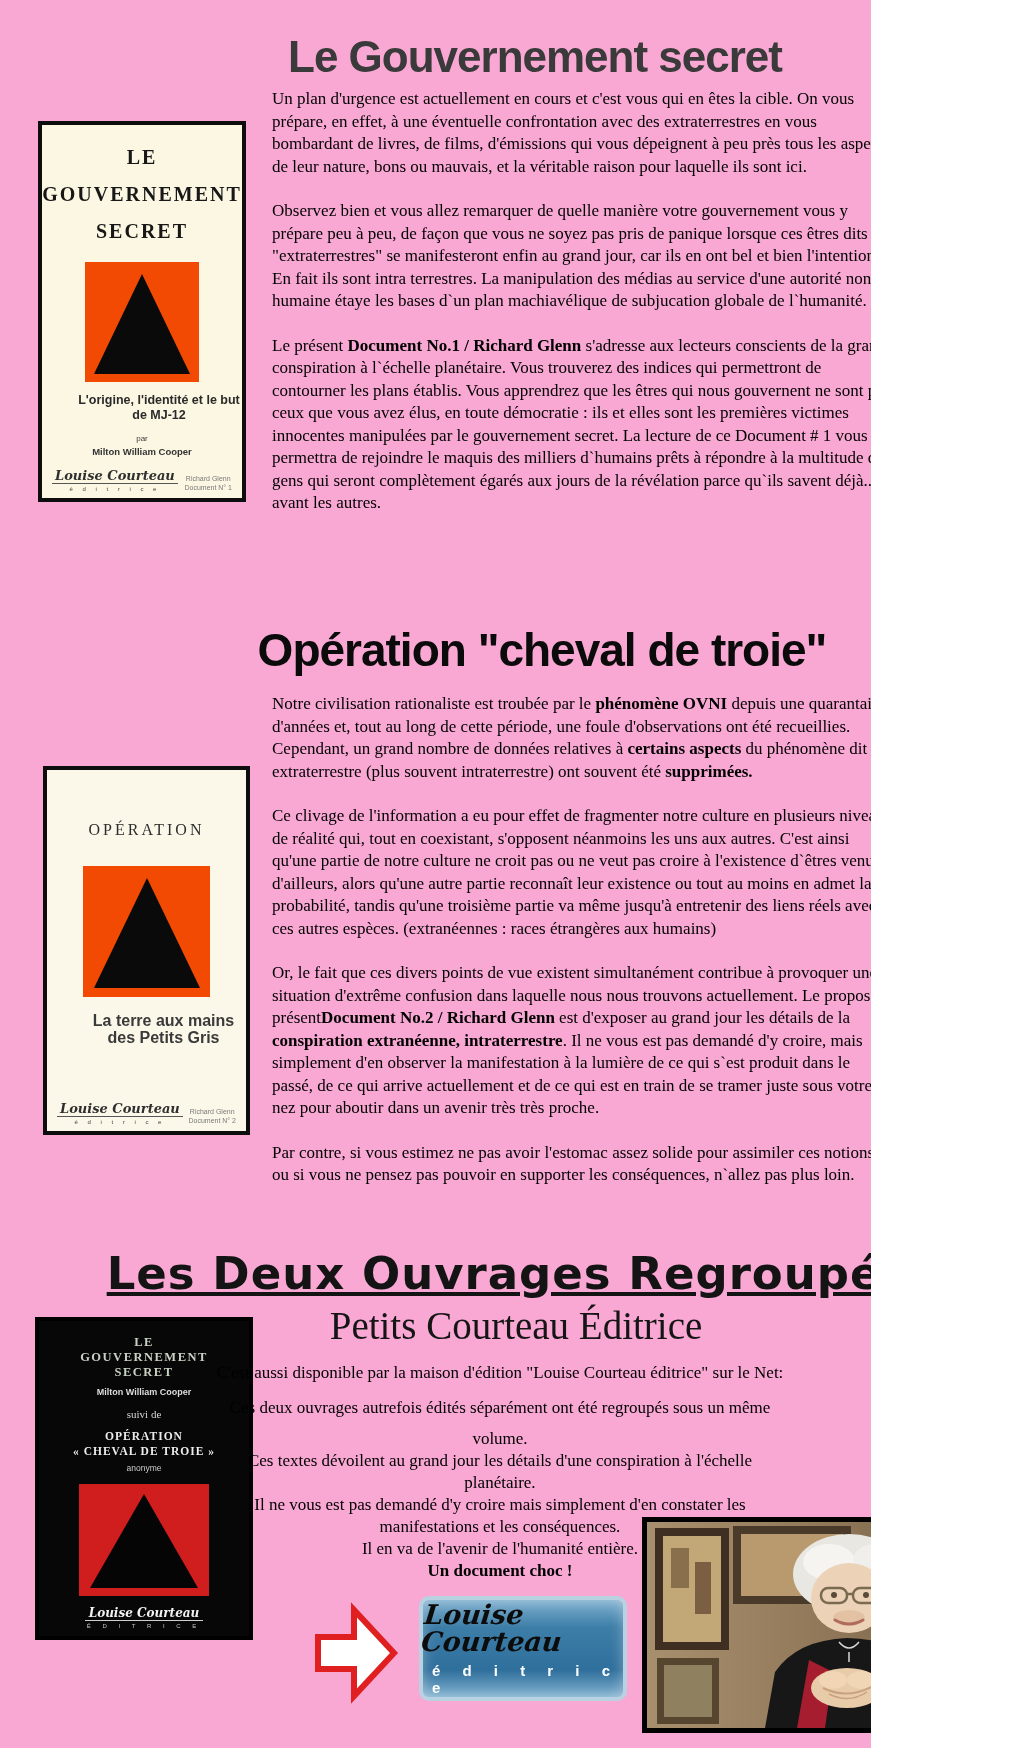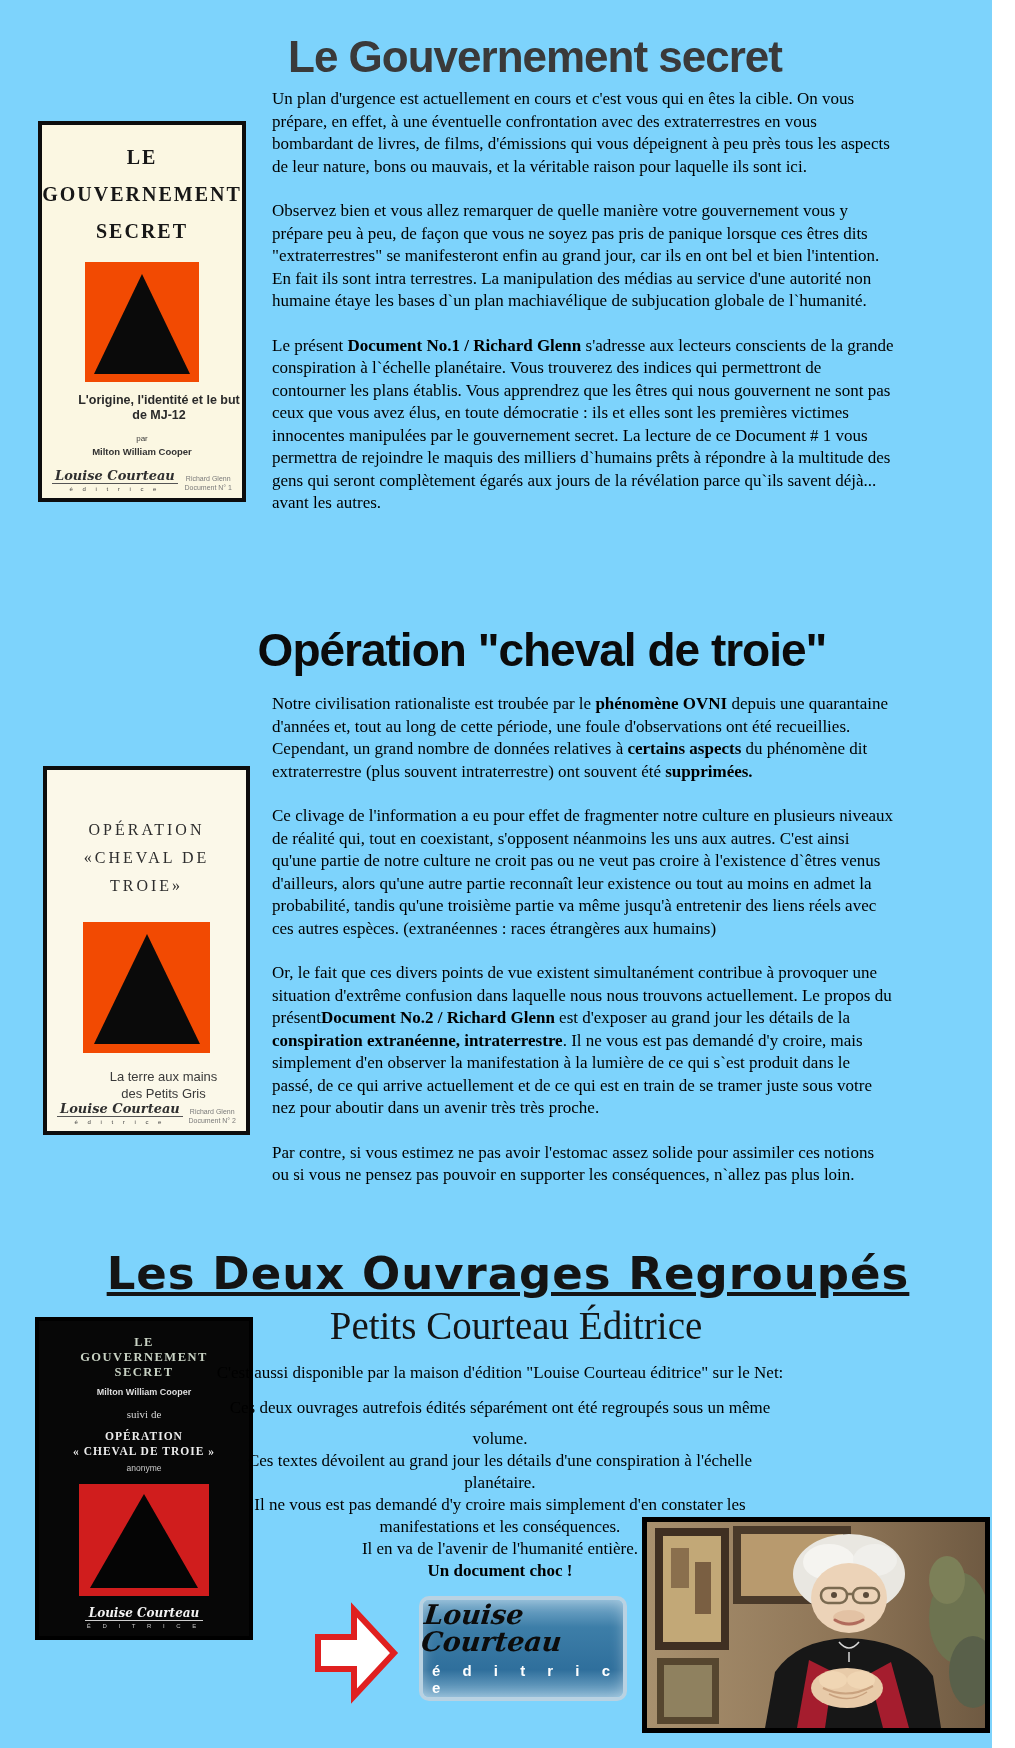--- a/index.html
+++ b/index.html
@@ -1,16 +1,16 @@
 <!DOCTYPE html>
 <html><head>
 <meta charset="utf-8">
 <style>
   html,body{margin:0;padding:0;background:#ffffff;}
-  #page{position:relative;width:992px;height:1748px;background:#7dd3fc;overflow:hidden;
+  #page{position:relative;width:871px;height:1748px;background:#f9a8d4;overflow:hidden;
         font-family:"Liberation Serif",serif;color:#000;}
 
   
   .h-sans{position:absolute;text-align:center;font-family:"Liberation Sans",sans-serif;font-weight:bold;}
   #title1{left:230px;top:34px;width:610px;font-size:44px;line-height:1.05;color:#3a3a3a;letter-spacing:-1px;}
   #title2{left:236px;top:626px;width:612px;font-size:46px;line-height:1.05;color:#0b0b0b;letter-spacing:-1px;}
   #title3{left:68px;top:1250px;width:880px;font-size:45px;line-height:1.05;color:#141414;
           font-family:"DejaVu Sans",sans-serif;font-weight:bold;letter-spacing:1px;text-align:center;position:absolute;text-decoration:underline;}
   #subtitle3{position:absolute;left:226px;top:1306px;width:580px;text-align:center;
              font-size:39px;line-height:1.05;color:#151515;font-family:"Liberation Serif",serif;}
@@ -32,21 +32,21 @@
   #book2 .sq{width:127px;height:131px;margin-top:22px;}
   .tri{width:0;height:0;border-style:solid;border-color:transparent;}
   #book1 .tri{border-left-width:48px;border-right-width:48px;border-bottom:100px solid #0a0a0a;margin-bottom:8px;}
   #book2 .tri{border-left-width:53px;border-right-width:53px;border-bottom:110px solid #0a0a0a;margin-bottom:9px;}
   .cov-sub{font-family:"Liberation Sans",sans-serif;font-weight:bold;color:#2a2a2a;padding-left:34px;}
   #book1 .cov-sub{font-size:12.5px;line-height:15px;margin-top:11px;}
   .byline{font-family:"Liberation Sans",sans-serif;color:#3a3a3a;}
   #book1 .by{font-size:8px;margin-top:11px;}
   #book1 .author{font-size:9.5px;font-weight:bold;margin-top:3px;color:#333;}
   #book2 .serif-cap{font-family:"Liberation Serif",serif;font-size:16px;line-height:28px;letter-spacing:3px;color:#2d2d2d;padding-top:46px;}
-  #book2 .cov-sub{font-size:13px;line-height:17px;margin-top:15px;font-weight:normal;color:#3a3a3a;}
+  #book2 .cov-sub{font-size:16px;line-height:17px;margin-top:15px;font-weight:bold;color:#3a3a3a;}
   .cov-footer{position:absolute;left:0;right:0;bottom:6px;display:flex;justify-content:space-between;align-items:flex-end;padding:0 10px;}
   .sig{font-family:"DejaVu Serif",serif;font-style:italic;font-weight:bold;font-size:13px;color:#2f2f2f;
        border-bottom:1px solid #555;padding:0 3px;}
   .sig-sub{font-family:"Liberation Sans",sans-serif;font-size:6px;letter-spacing:4px;color:#444;margin-top:2px;}
   .credit{font-family:"Liberation Sans",sans-serif;font-size:7px;line-height:8.5px;color:#7a7a7a;text-align:center;}
 
   
   #book3{position:absolute;left:35px;top:1317px;width:210px;height:315px;background:#070707;
          border:4px solid #000;text-align:center;}
   #book3 .stencil3{font-family:"Liberation Serif",serif;font-weight:bold;font-size:12.5px;line-height:15px;
@@ -121,21 +121,20 @@
     <p><span>Un plan d'urgence est actuellement en cours et c'est vous qui en êtes la cible. On vous prépare, en effet, à une éventuelle confrontation avec des extraterrestres en vous bombardant de livres, de films, d'émissions qui vous dépeignent à peu près tous les aspects de leur nature, bons ou mauvais, et la véritable raison pour laquelle ils sont ici.</span></p>
     <p><span>Observez bien et vous allez remarquer de quelle manière votre gouvernement vous y prépare peu à peu, de façon que vous ne soyez pas pris de panique lorsque ces êtres dits "extraterrestres" se manifesteront enfin au grand jour, car ils en ont bel et bien l'intention. En fait ils sont intra terrestres. La manipulation des médias au service d'une autorité non humaine étaye les bases d`un plan machiavélique de subjucation globale de l`humanité.</span></p>
     <p><span>Le présent </span><b>Document No.1 / Richard Glenn</b><span> s'adresse aux lecteurs conscients de la grande conspiration à l`échelle planétaire. Vous trouverez des indices qui permettront de contourner les plans établis. Vous apprendrez que les êtres qui nous gouvernent ne sont pas ceux que vous avez élus, en toute démocratie : ils et elles sont les premières victimes innocentes manipulées par le gouvernement secret. La lecture de ce Document # 1 vous permettra de rejoindre le maquis des milliers d`humains prêts à répondre à la multitude des gens qui seront complètement égarés aux jours de la révélation parce qu`ils savent déjà... avant les autres.</span></p>
   </div>
 
   <div id="title2" class="h-sans">Opération "cheval de troie"</div>
 
   <div id="book2" class="cover">
     <div class="serif-cap">
       <div>OPÉRATION</div>
-      <div>«CHEVAL DE TROIE»</div>
     </div>
     <div class="sq">
       <div class="tri"></div>
     </div>
     <div class="cov-sub">
       <div>La terre aux mains</div>
       <div>des Petits Gris</div>
     </div>
     <div class="cov-footer">
       <div>

